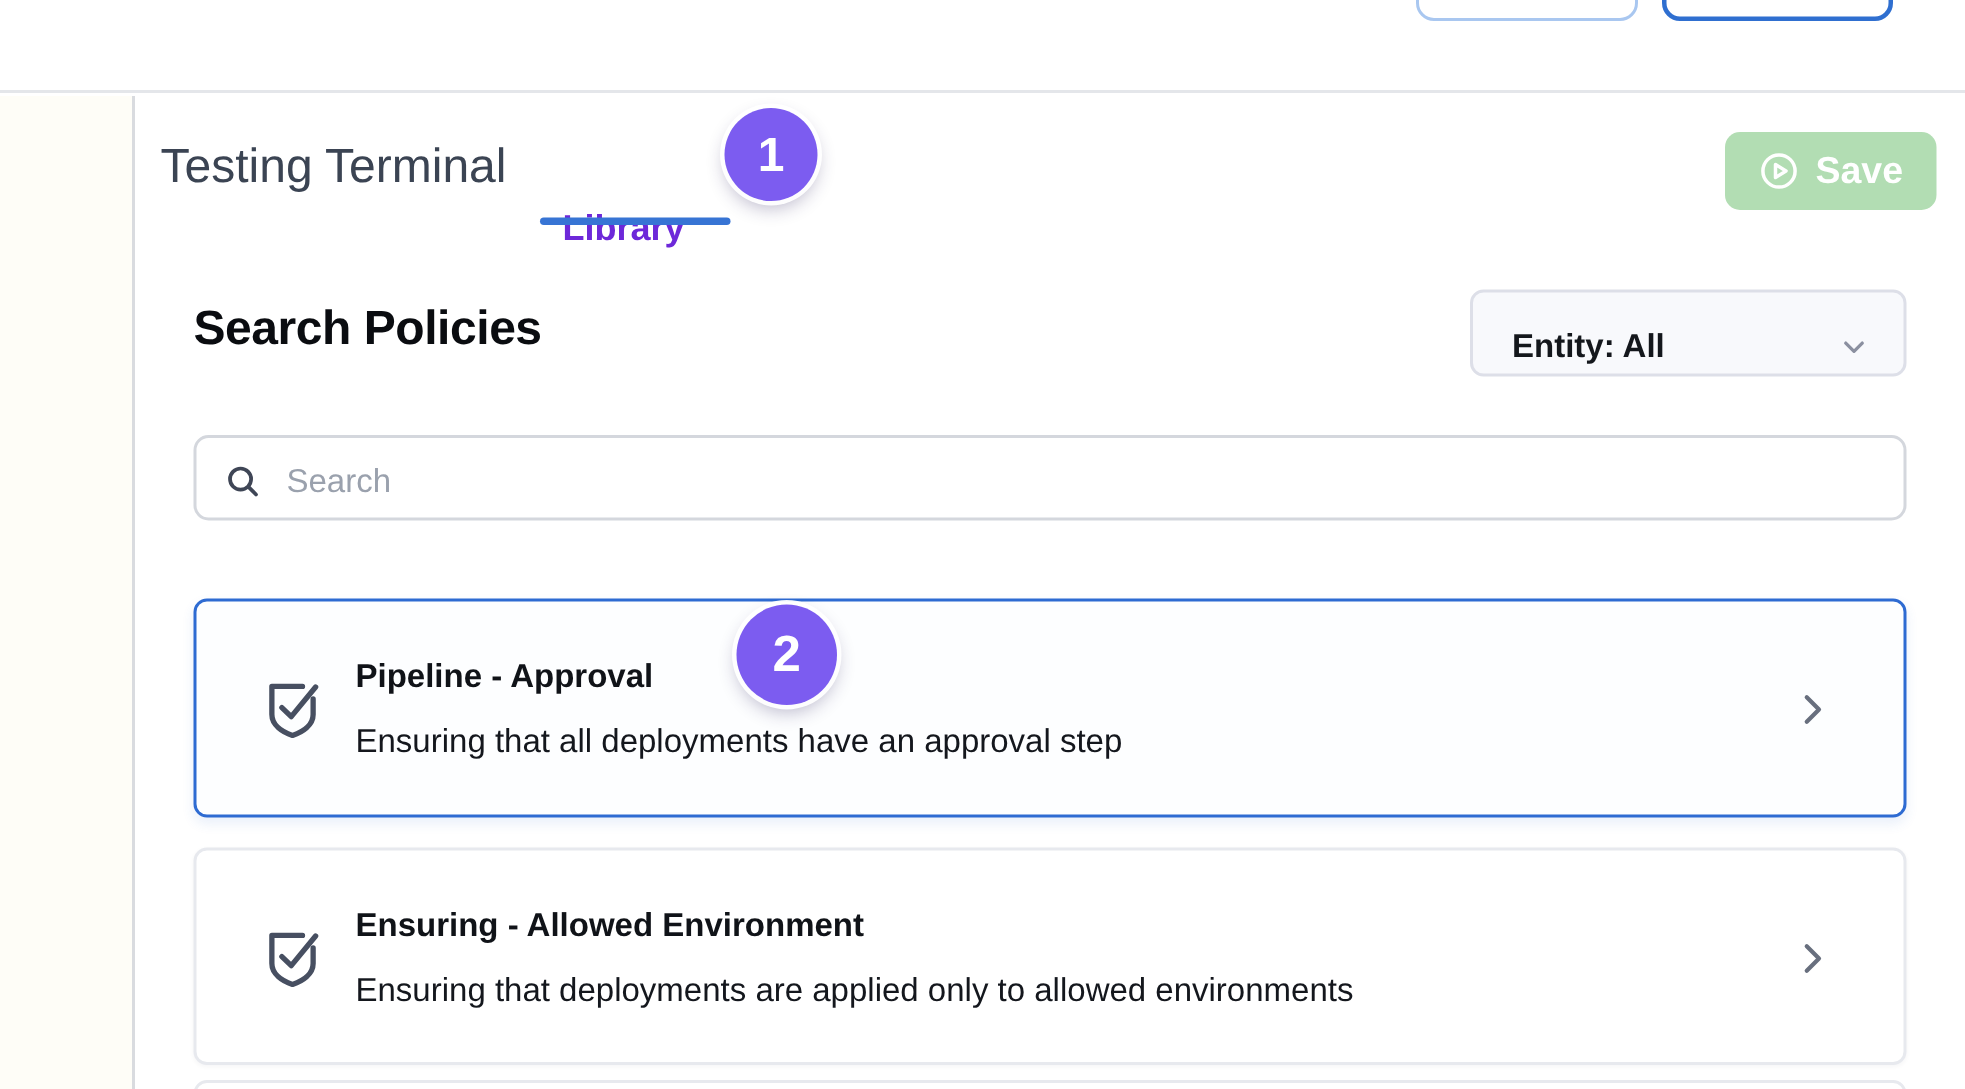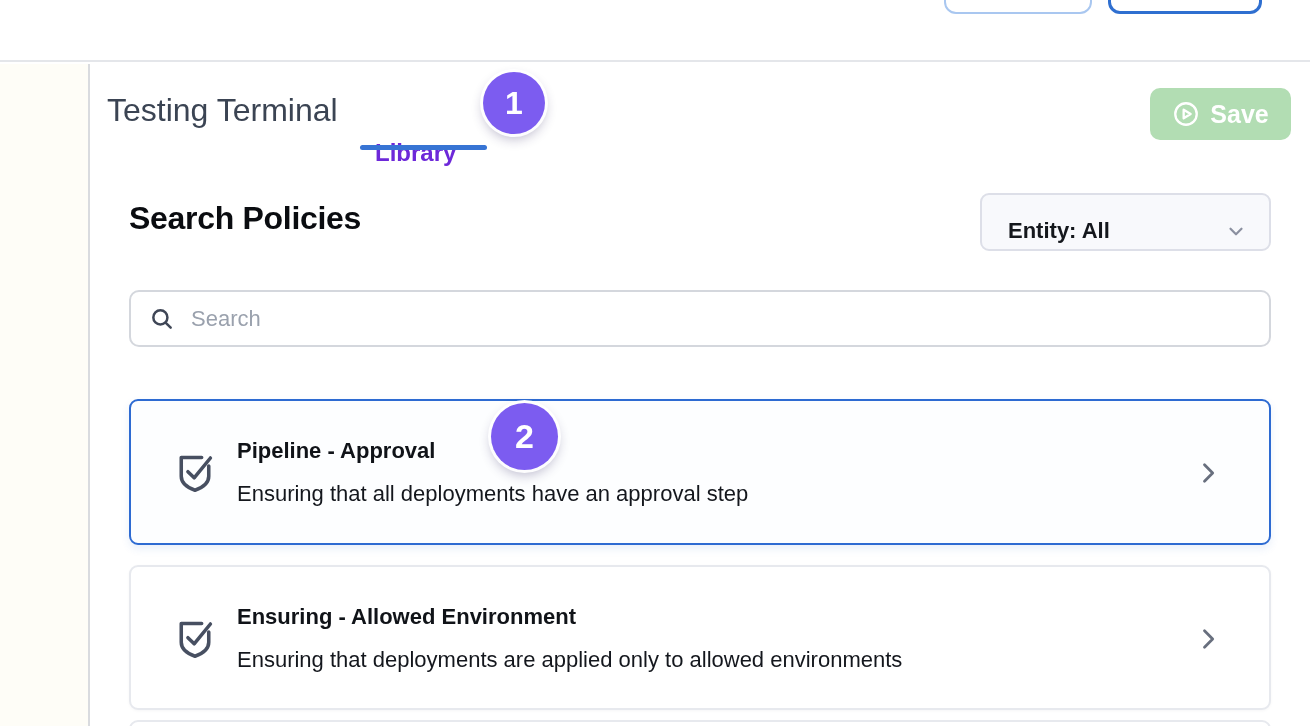--- a/index.html
+++ b/index.html
@@ -83,21 +83,21 @@
     background: #f8f9fc; border: 2px solid #dddfe8; border-radius: 9px;
     display: flex; align-items: center; justify-content: space-between;
     padding: 17px 22px 0 26px; cursor: pointer;
   }
   .entity-select .label { font-size: 22px; font-weight: 600; color: #14171c; }
 
   
   .search-box {
     position: absolute; left: 129px; top: 290px; width: 1142px; height: 57px;
     background: #ffffff; border: 2px solid #d4d7dd; border-radius: 10px;
-    display: flex; align-items: center; padding: 0 18px;
+    display: flex; align-items: flex-start; padding: 16px 18px;
   }
   .search-box input {
     border: none; outline: none; flex: 1; margin-left: 16px;
     font-family: "Liberation Sans", sans-serif; font-size: 22px; color: #14171d;
     background: transparent;
   }
   .search-box input::placeholder { color: #9aa1ad; }
 
   
   .card {

